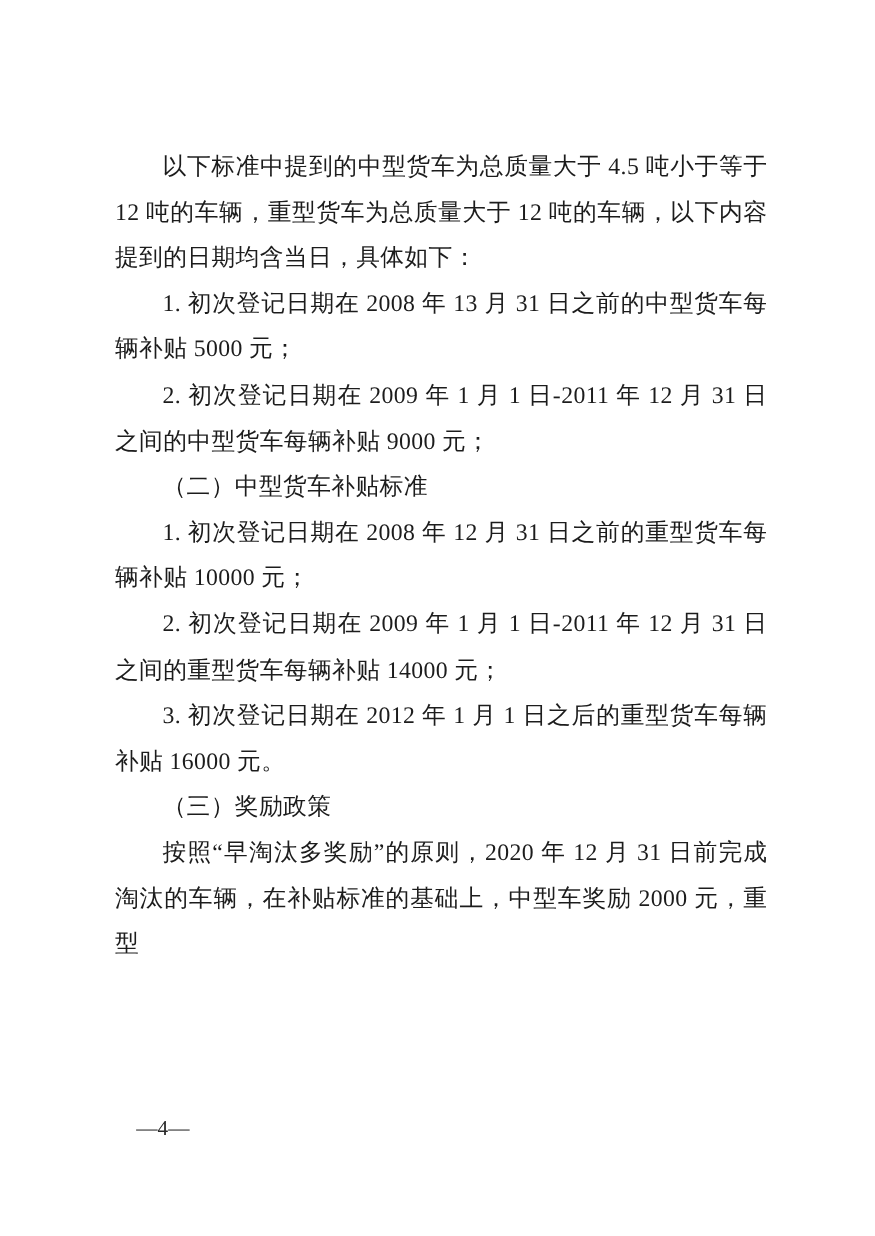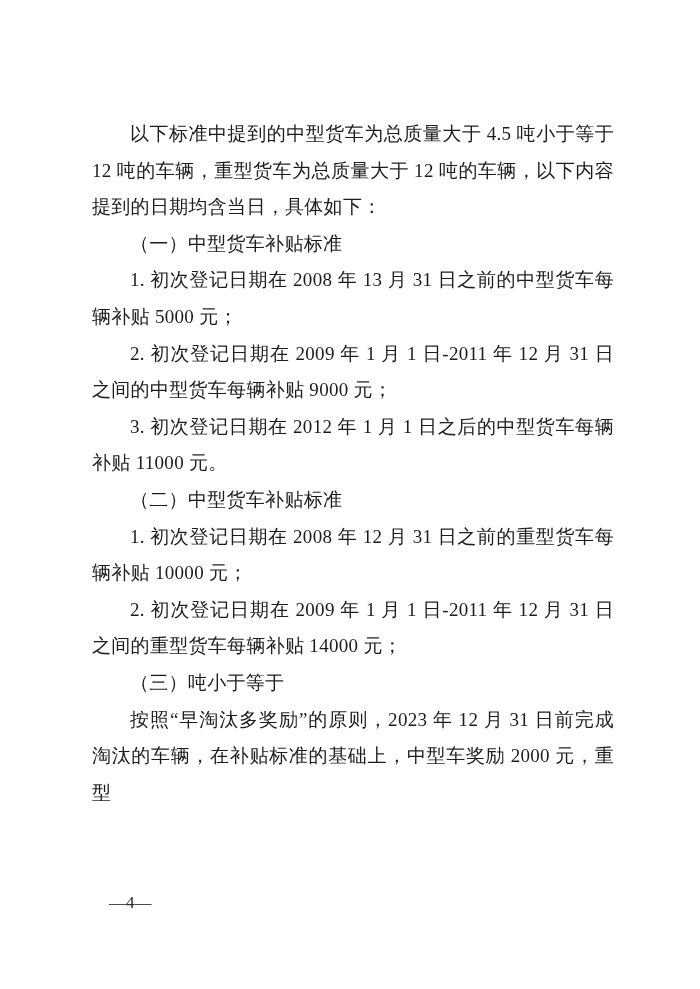--- a/index.html
+++ b/index.html
@@ -42,24 +42,23 @@
     color: #2a2a2a;
     letter-spacing: 0px;
   }
 </style>
 </head>
 <body>
 
 <div class="page">
   <div class="content">
       <p class="para body">以下标准中提到的中型货车为总质量大于 4.5 吨小于等于 12 吨的车辆，重型货车为总质量大于 12 吨的车辆，以下内容提到的日期均含当日，具体如下：</p>
-      <p class="para heading">（一）中型货车补贴标准</p>
       <p class="para body">1. 初次登记日期在 2008 年 13 月 31 日之前的中型货车每辆补贴 5000 元；</p>
       <p class="para body">2. 初次登记日期在 2009 年 1 月 1 日-2011 年 12 月 31 日之间的中型货车每辆补贴 9000 元；</p>
-      <p class="para body">3. 初次登记日期在 2012 年 1 月 1 日之后的中型货车每辆补贴 11000 元。</p>
       <p class="para heading">（二）中型货车补贴标准</p>
       <p class="para body">1. 初次登记日期在 2008 年 12 月 31 日之前的重型货车每辆补贴 10000 元；</p>
       <p class="para body">2. 初次登记日期在 2009 年 1 月 1 日-2011 年 12 月 31 日之间的重型货车每辆补贴 14000 元；</p>
-      <p class="para heading">（三）吨小于等于</p>
-      <p class="para body">按照“早淘汰多奖励”的原则，2023 年 12 月 31 日前完成淘汰的车辆，在补贴标准的基础上，中型车奖励 2000 元，重型</p>
+      <p class="para body">3. 初次登记日期在 2012 年 1 月 1 日之后的重型货车每辆补贴 16000 元。</p>
+      <p class="para heading">（三）奖励政策</p>
+      <p class="para body">按照“早淘汰多奖励”的原则，2020 年 12 月 31 日前完成淘汰的车辆，在补贴标准的基础上，中型车奖励 2000 元，重型</p>
     </div>
   <div class="footer">—4—</div>
 </div>
 
 </body></html>

